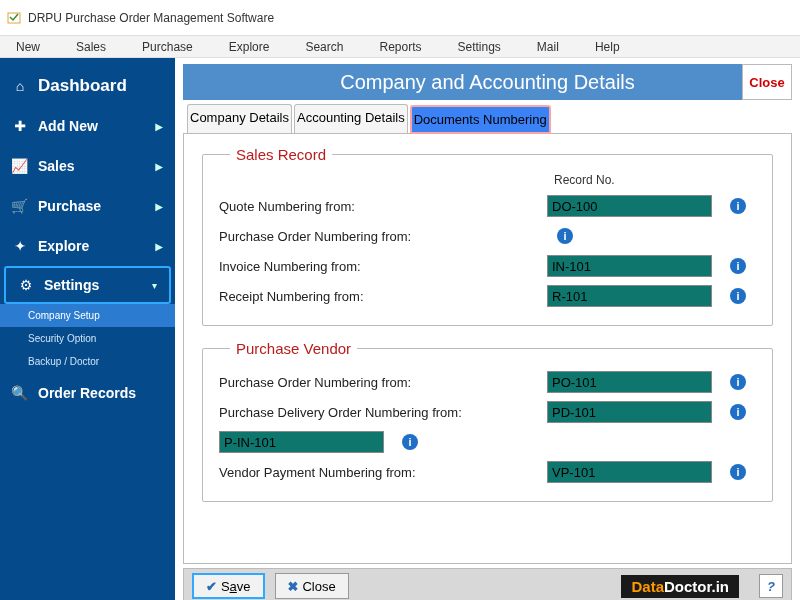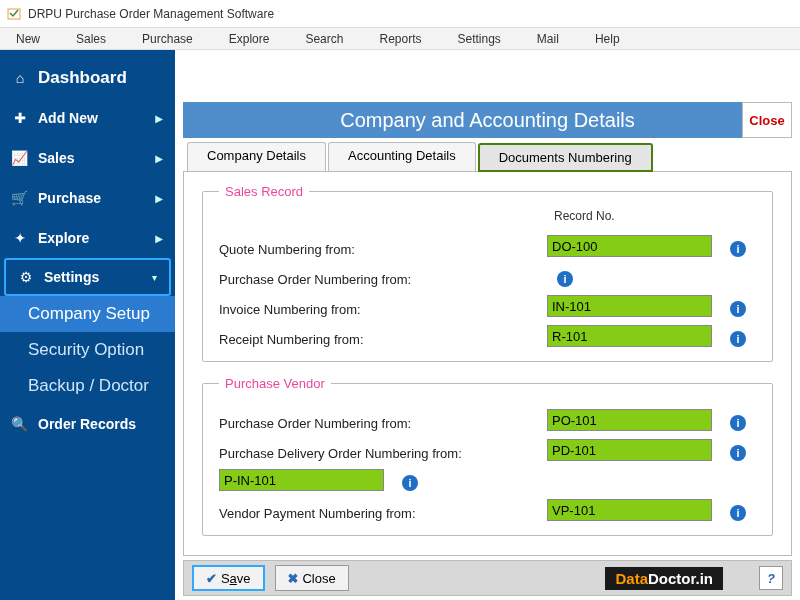--- a/index.html
+++ b/index.html
@@ -1,61 +1,61 @@
 <!DOCTYPE html>
 <html><head>
 <meta charset="utf-8">
 <style>
 * { box-sizing: border-box; margin: 0; padding: 0; font-family: "Segoe UI", Tahoma, sans-serif; }
 body { width: 800px; height: 600px; background: #fff; overflow: hidden; font-size: 13px; }
 
-.titlebar { height: 28px; background: #fff; border-bottom: 1px solid #ddd; display: flex; align-items: center; padding: 0 6px; }
+.titlebar { height: 36px; background: #fff; border-bottom: 1px solid #ddd; display: flex; align-items: center; padding: 0 6px; }
 .titlebar .app-icon { width: 16px; height: 16px; margin-right: 6px; display:inline-block; }
 .titlebar .title { font-size: 12px; color: #333; }
 
 .menubar { height: 22px; background: #f3f3f3; border-bottom: 1px solid #ddd; display: flex; align-items: center; padding: 0 6px; gap: 16px; font-size: 12px; color: #333; }
 .menubar span { padding: 2px 10px; cursor: default; }
 
 .shell { display: flex; height: 550px; background: #fff; }
 
 .sidebar { width: 175px; background: #054a8a; color: #fff; padding-top: 8px; font-size: 14px; }
 .sb-item { height: 40px; display: flex; align-items: center; padding: 0 12px; gap: 10px; position: relative; cursor: default; }
 .sb-item .caret { margin-left: auto; font-size: 10px; color: #cfe; }
 .sb-item .lbl { font-weight: bold; }
 .sb-hdr .lbl { font-size: 17px; }
-.sb-sub { height: 36px; padding-left: 28px; display: flex; align-items: center; font-size: 17px; color: #cfe5f8; }
+.sb-sub { height: 23px; padding-left: 28px; display: flex; align-items: center; font-size: 10px; color: #cfe5f8; }
 .sb-sub.active { background: #2b7cd0; color: #fff; }
 .sb-item.selected { border: 2px solid #2ea9ff; border-radius: 3px; margin: 0 4px; height: 38px; }
 .sb-icon { width: 16px; height: 16px; display:inline-flex; align-items:center; justify-content:center; font-size:14px; }
 
 .main { flex: 1; background: #fff; padding: 6px 8px 4px 8px; display: flex; flex-direction: column; }
 
-.page-head { background: #4f8ecb; color: #fff; height: 36px; display: flex; align-items: center; justify-content: center; position: relative; margin-bottom: 4px; margin-top: 46px; }
+.page-head { background: #4f8ecb; color: #fff; height: 36px; display: flex; align-items: center; justify-content: center; position: relative; margin-bottom: 4px; }
 .page-head .ttl { font-size: 20px; font-weight: normal; }
 .page-head .close { position: absolute; right: 0; top: 0; height: 36px; width: 50px; background: #fff; color: #d00000; font-weight: bold; display: flex; align-items: center; justify-content: center; border: 1px solid #bbb; font-size: 13px; }
 
 .tabs { display: flex; gap: 2px; border-bottom: 1px solid #bbb; padding-left: 4px; }
-.tab { padding: 5px 19px; border: 1px solid #bbb; border-bottom: none; background: #f5f5f5; font-size: 13px; border-radius: 3px 3px 0 0; }
-.tab.active { border: 2px solid #4d7c0f; background: #e5e5e5; position: relative; top: 1px; }
+.tab { padding: 5px 2px; border: 1px solid #bbb; border-bottom: none; background: #f5f5f5; font-size: 13px; border-radius: 3px 3px 0 0; }
+.tab.active { border: 2px solid #fca5a5; background: #3b82f6; position: relative; top: 1px; }
 
 .panel { flex: 1; border: 1px solid #bbb; border-top: none; padding: 12px 18px; overflow: auto; }
 
 fieldset { border: 1px solid #bbb; border-radius: 2px; padding: 10px 16px 14px 16px; margin-bottom: 14px; }
-legend { padding: 0 6px; color: #ec4899; font-size: 13px; }
+legend { padding: 0 6px; color: #b91c1c; font-size: 15px; margin-left: 11px; }
 .colhdr { margin-left: 335px; font-size: 12px; color: #333; margin-bottom: 4px; }
-.row { display: flex; align-items: flex-end; height: 30px; gap: 8px; }
+.row { display: flex; align-items: center; height: 30px; gap: 8px; }
 .row label { width: 320px; font-size: 13px; color: #222; }
-.row input { width: 165px; height: 22px; border: 1px solid #888; padding: 0 4px; font-size: 13px; background: #84cc16; }
+.row input { width: 165px; height: 22px; border: 1px solid #888; padding: 0 4px; font-size: 13px; background: #0f766e; }
 .info { width: 16px; height: 16px; border-radius: 50%; background: #1e6fc5; color: #fff; font-size: 11px; font-weight: bold; display: inline-flex; align-items: center; justify-content: center; margin-left: 10px; }
 
 .btnbar { height: 36px; background: #d8d8d8; border: 1px solid #bbb; display: flex; align-items: center; padding: 0 8px; gap: 10px; margin-top: 4px; position: relative; }
 .btn { height: 26px; padding: 0 12px; display: inline-flex; align-items: center; gap: 4px; background: #f2f2f2; border: 1px solid #999; font-size: 13px; }
 .btn.primary { border: 2px solid #2ea9ff; }
 .btn .u { text-decoration: underline; }
-.brand { position: absolute; right: 68px; background: #1a1a1a; color: #fff; padding: 3px 10px; font-weight: bold; font-size: 15px; }
+.brand { position: absolute; right: 52px; background: #1a1a1a; color: #fff; padding: 3px 10px; font-weight: bold; font-size: 15px; }
 .brand .d { color: #ff9900; }
 .help { position: absolute; right: 8px; width: 24px; height: 24px; border: 1px solid #999; background: #fff; display: flex; align-items: center; justify-content: center; color: #2a6bb5; font-style: italic; font-weight: bold; }
 </style>
 </head>
 <body>
 
 <div class="titlebar">
   <span class="app-icon">
     <svg viewBox="0 0 16 16">
         <rect x="2" y="3" width="12" height="10" fill="#fff" stroke="#e8a23a"></rect>

